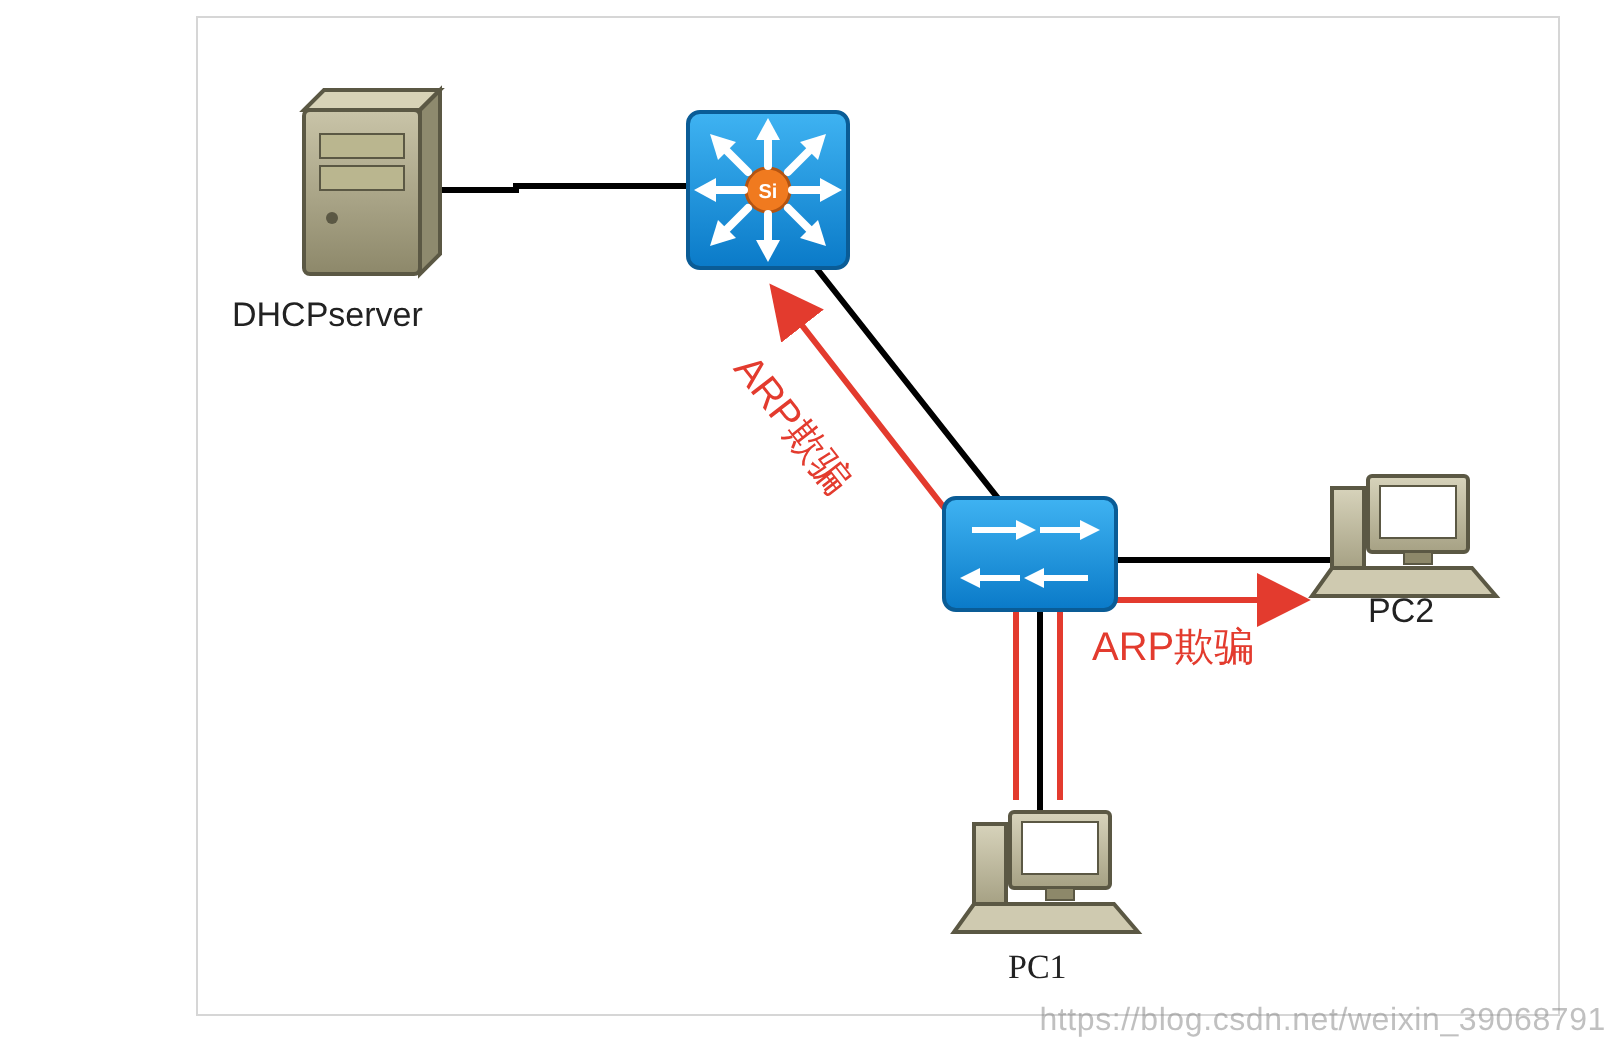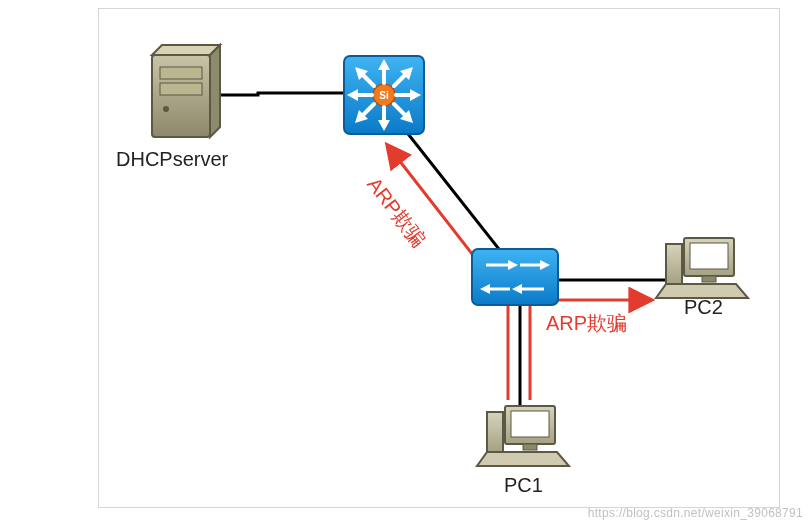--- a/index.html
+++ b/index.html
@@ -27,36 +27,36 @@
     background: #ffffff;
   }
   svg.full {
     position: absolute;
     left: 0; top: 0;
     width: 809px; height: 524px;
     pointer-events: none;
   }
   .label {
     position: absolute;
-    font-size: 20px;
+    font-size: 17px;
     color: #222;
     white-space: nowrap;
   }
   .label.red {
     color: #e33b2e;
     font-size: 20px;
   }
   .rot {
     transform-origin: left top;
   }
   .watermark {
     position: absolute;
     right: 6px;
     bottom: 4px;
-    font-size: 12px;
+    font-size: 16px;
     color: rgba(140,140,140,0.55);
     letter-spacing: 0.3px;
   }
 </style>
 </head>
 <body>
 
 <div class="canvas">
   <div class="border-box"></div>
 
@@ -165,20 +165,20 @@
     <g transform="translate(666,238)">
       <rect x="18" y="0" width="50" height="38" rx="2" fill="url(#pcGrad)" stroke="#5b5844" stroke-width="2"></rect>
       <rect x="24" y="5" width="38" height="26" fill="#fff" stroke="#5b5844"></rect>
       <rect x="36" y="38" width="14" height="6" fill="#8d886a" stroke="#5b5844"></rect>
       <rect x="0" y="6" width="16" height="40" fill="url(#pcGrad)" stroke="#5b5844" stroke-width="2"></rect>
       <polygon points="0,46 70,46 82,60 -10,60" fill="#cfcab0" stroke="#5b5844" stroke-width="2"></polygon>
     </g>
   </svg>
 
   <div class="label" style="left:116px;top:148px;">DHCPserver</div>
-  <div class="label" style="left:504px;top:474px;">PC1</div>
+  <div class="label" style="left:504px;top:474px;font-family:Liberation Serif, serif;">PC1</div>
   <div class="label" style="left:684px;top:296px;">PC2</div>
 
   <div class="label red rot" style="left:382px;top:172px;transform:rotate(52deg);">ARP欺骗</div>
   <div class="label red" style="left:546px;top:310px;">ARP欺骗</div>
 
   <div class="watermark">https://blog.csdn.net/weixin_39068791</div>
 </div>
 
 </body></html>

